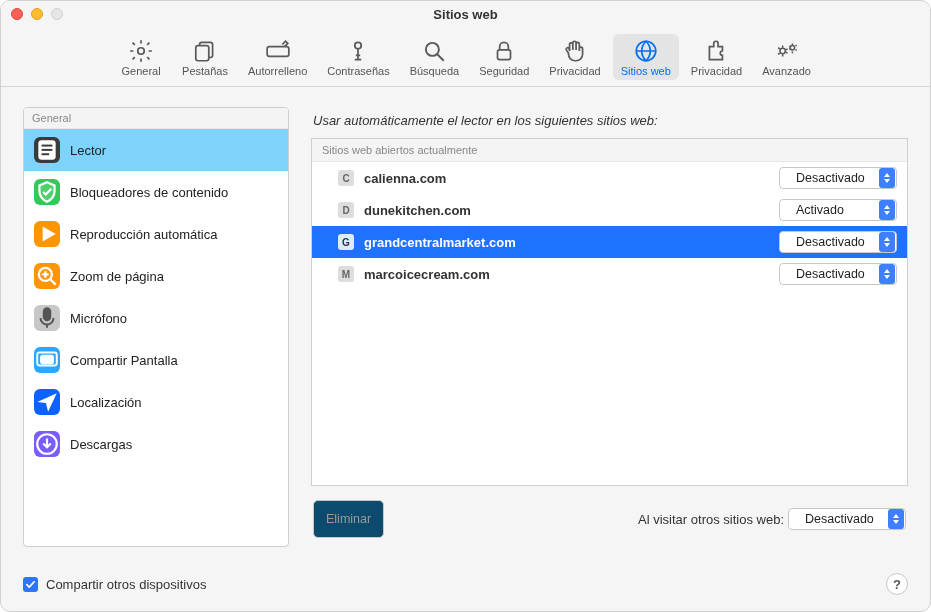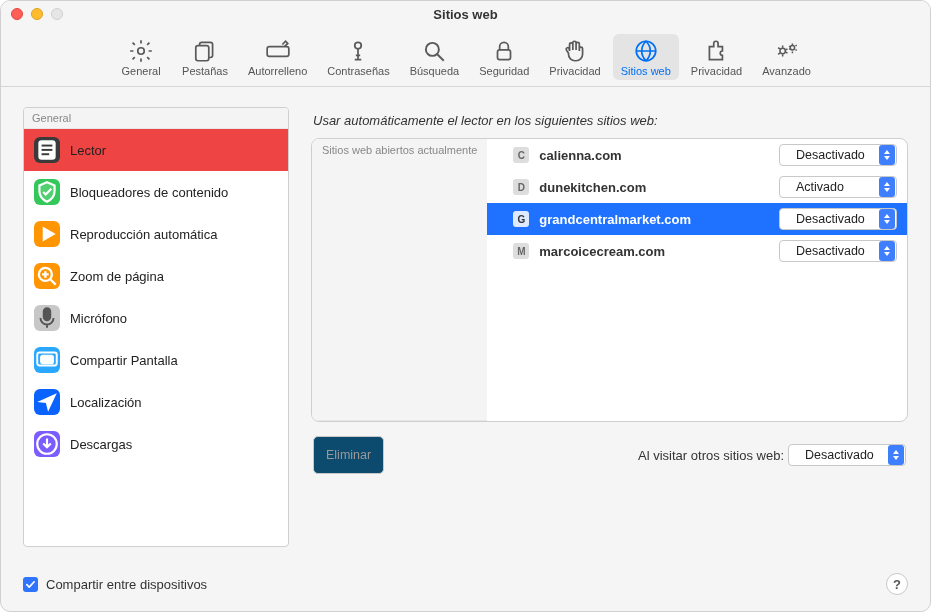--- a/index.html
+++ b/index.html
@@ -91,41 +91,41 @@
     border-bottom: 1px solid #e6e6e6;
   }
   .sidebar-list { flex: 1; overflow-y: auto; }
   .srow {
     display: flex; align-items: center;
     gap: 10px;
     padding: 8px 10px;
     border-bottom: 0;
     color: #222;
   }
-  .srow.selected { background: #ef4444; }
+  .srow.selected { background: #7dd3fc; }
   .srow .sicon {
     width: 26px; height: 26px; border-radius: 6px;
     display: flex; align-items: center; justify-content: center;
     flex-shrink: 0;
     color: #fff;
   }
   .srow .slabel { font-size: 13px; }
 
   .main {
     flex: 1;
     display: flex; flex-direction: column;
   }
   .main-title { font-size: 13px; color: #333; padding: 6px 2px 10px 2px; font-style: italic; }
   .site-box {
     border: 1px solid #cfcfcf;
-    border-radius: 8px;
+    border-radius: 0;
     background: #fff;
-    height: 284px;
+    height: 348px;
     overflow: hidden;
-    display: flex; 
+    display: flex; flex-direction: column;
   }
   .site-header {
     background: #f4f4f4; color: #888;
     font-size: 11px; padding: 5px 10px;
     border-bottom: 1px solid #e6e6e6;
   }
   .site-list { flex: 1; overflow-y: auto; }
   .site-row {
     display: flex; align-items: center;
     padding: 6px 10px 6px 26px;
@@ -439,18 +439,18 @@
     </div>
   </div>
 
   <div class="bottom-bar">
     <label class="checkbox-row">
       <span class="checkbox">
         <svg viewBox="0 0 12 12">
             <path d="M2 6.2 L4.6 8.8 L10 3" stroke="#fff" stroke-width="1.8" fill="none" stroke-linecap="round" stroke-linejoin="round"></path>
           </svg>
       </span>
-      <span>Compartir entre dispositivos</span>
+      <span>Compartir otros dispositivos</span>
     </label>
     <div class="help-btn">?</div>
   </div>
 
 </div>
 
 </body></html>

